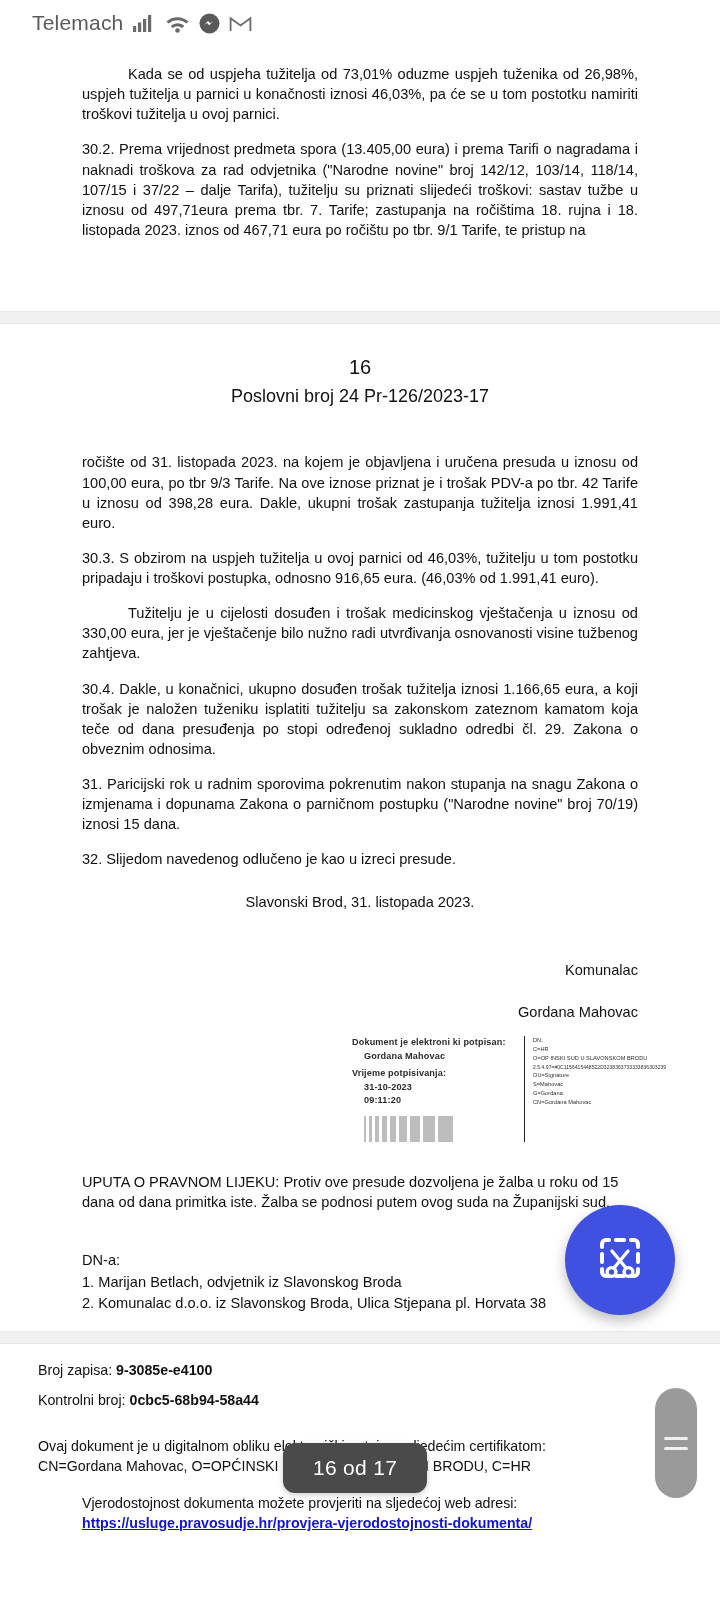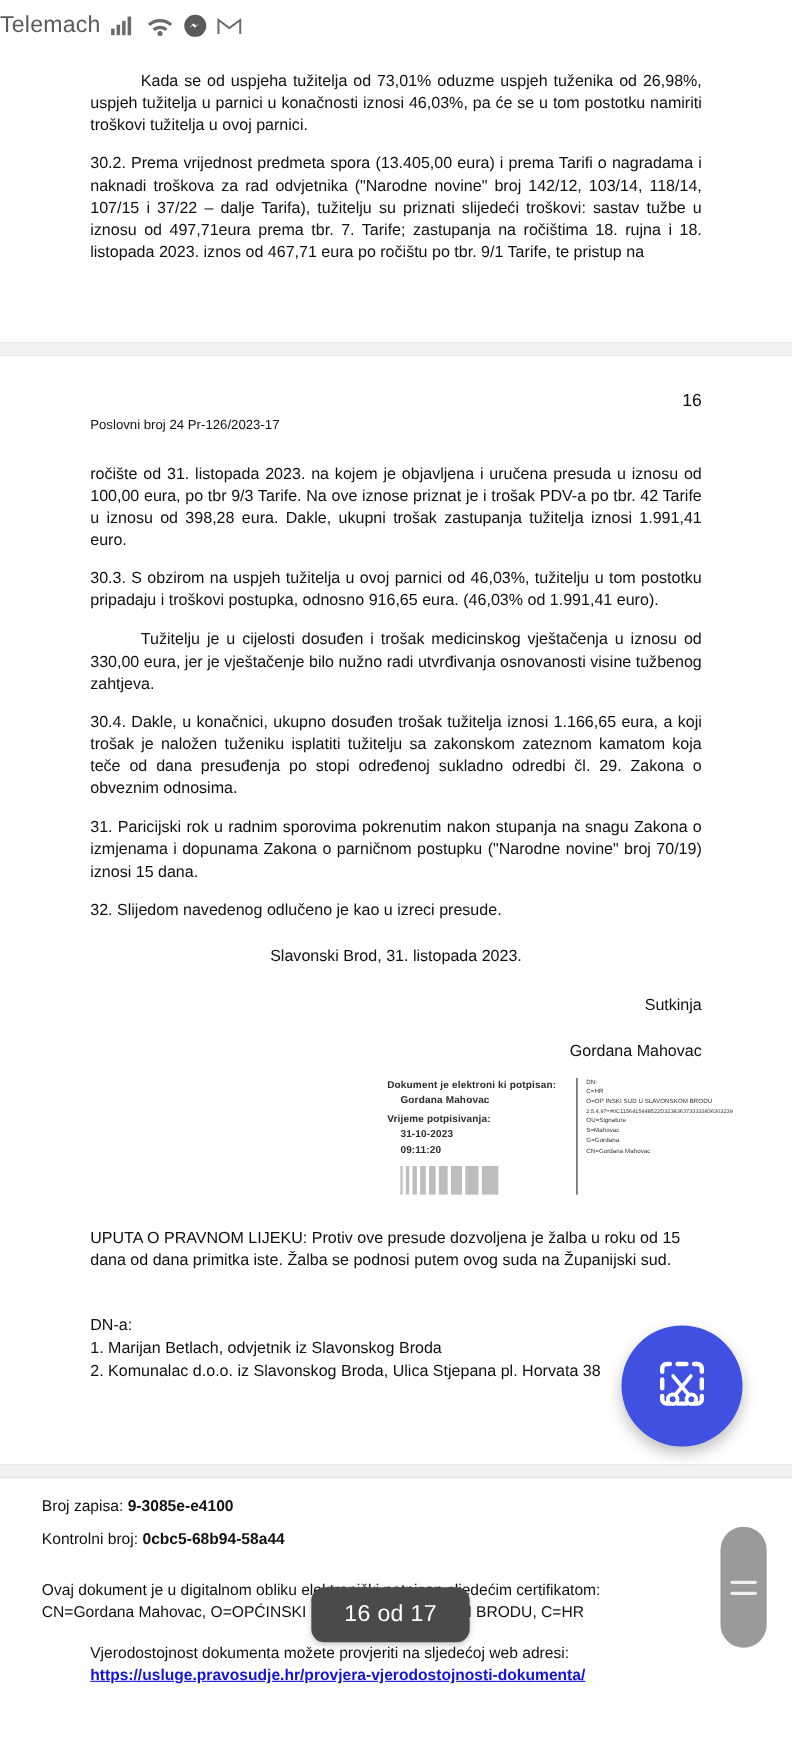--- a/index.html
+++ b/index.html
@@ -9,21 +9,21 @@
     background:#ffffff;
     font-family:"Liberation Sans", sans-serif;
     overflow:hidden;
   }
   .screen { position:relative; width:720px; height:1600px; background:#ffffff; }
 
   
   .statusbar {
     position:absolute; top:0; left:0; width:720px; height:46px;
     display:flex; align-items:center; justify-content:space-between;
-    padding:0 0; color:#5a5a5a;text-align:center;
+    padding:0 32px; color:#5a5a5a;text-align:center;
   }
   .sb-left { display:flex; align-items:center; gap:9px; }
   .sb-right { display:flex; align-items:center; gap:7px; }
   .carrier { font-size:21px; color:#5a5a5a; letter-spacing:0.2px; }
   .sb-ico { display:inline-flex; align-items:center; }
   .clock { font-size:22px; font-weight:600; color:#4a4a4a; letter-spacing:0.3px; }
   .batt-pct { font-size:21px; font-weight:600; color:#4a4a4a; }
 
   
   .doc-scroll {
@@ -42,22 +42,22 @@
     font-family:"Liberation Sans", sans-serif;
     color:#111; font-size:14.6px; line-height:1.38;
     text-align:justify;
   }
   .pg-pad { padding:0 82px 0 82px; }
   .para { margin-bottom:15px; text-align:justify; }
   .para.indent-first { text-indent:46px; }
   .center { text-align:center; }
   .nojust { text-align:left; }
 
-  .page-num-line { text-align:right; font-size:16px; margin-bottom:2px; }
-  .case-no-line { text-align:left; font-size:12px; margin-bottom:26px; }
+  .page-num-line { text-align:center; font-size:20px; margin-bottom:2px; }
+  .case-no-line { text-align:center; font-size:18px; margin-bottom:44px; }
 
   .sig-name { text-align:right; font-size:14.6px; }
   .sig-role { text-align:right; font-size:14.6px; margin-bottom:22px; }
 
   
   .stamp {
     position:relative; margin:14px 0 0 270px;
     width:335px; display:flex; align-items:flex-start;
     font-family:"Liberation Sans", sans-serif;
   }
@@ -173,23 +173,23 @@
         <div class="page-num-line">16</div>
         <div class="case-no-line">Poslovni broj 24 Pr-126/2023-17</div>
 
         <p class="para">ročište od 31. listopada 2023. na kojem je objavljena i uručena presuda u iznosu od 100,00 eura, po tbr 9/3 Tarife. Na ove iznose priznat je i trošak PDV-a po tbr. 42 Tarife u iznosu od 398,28 eura. Dakle, ukupni trošak zastupanja tužitelja iznosi 1.991,41 euro.</p>
         <p class="para">30.3.  S obzirom na uspjeh tužitelja u ovoj parnici od 46,03%, tužitelju   u tom postotku pripadaju i troškovi postupka, odnosno 916,65 eura. (46,03% od 1.991,41 euro).</p>
         <p class="para indent-first">Tužitelju je u cijelosti dosuđen i trošak medicinskog vještačenja u iznosu od 330,00 eura, jer je vještačenje bilo nužno radi utvrđivanja osnovanosti visine tužbenog zahtjeva.</p>
         <p class="para">30.4.  Dakle, u konačnici, ukupno dosuđen trošak tužitelja iznosi 1.166,65 eura, a koji trošak je naložen tuženiku isplatiti tužitelju sa zakonskom zateznom kamatom koja teče od dana presuđenja po stopi određenoj sukladno odredbi čl. 29. Zakona o obveznim odnosima.</p>
         <p class="para">31.     Paricijski rok u radnim sporovima pokrenutim nakon stupanja na snagu Zakona o izmjenama i dopunama Zakona o parničnom postupku ("Narodne novine" broj 70/19) iznosi 15 dana.</p>
         <p class="para nojust" style="margin-bottom:22px;">32.     Slijedom navedenog odlučeno je kao u izreci presude.</p>
 
-        <div class="center" style="margin-bottom:24px;">Slavonski Brod, 31. listopada 2023.</div>
-
-        <div class="sig-role">Sutkinja</div>
+        <div class="center" style="margin-bottom:48px;">Slavonski Brod, 31. listopada 2023.</div>
+
+        <div class="sig-role">Komunalac</div>
         <div class="sig-name">Gordana Mahovac</div>
 
         <div class="stamp">
           <div class="stamp-left">
             <div class="stamp-l1">Dokument je elektroni  ki potpisan:</div>
             <div class="stamp-l2">Gordana Mahovac</div>
             <div class="stamp-l1" style="margin-top:4px;">Vrijeme potpisivanja:</div>
             <div class="stamp-l2">31-10-2023</div>
             <div class="stamp-l2">09:11:20</div>
             <div class="barcode">

